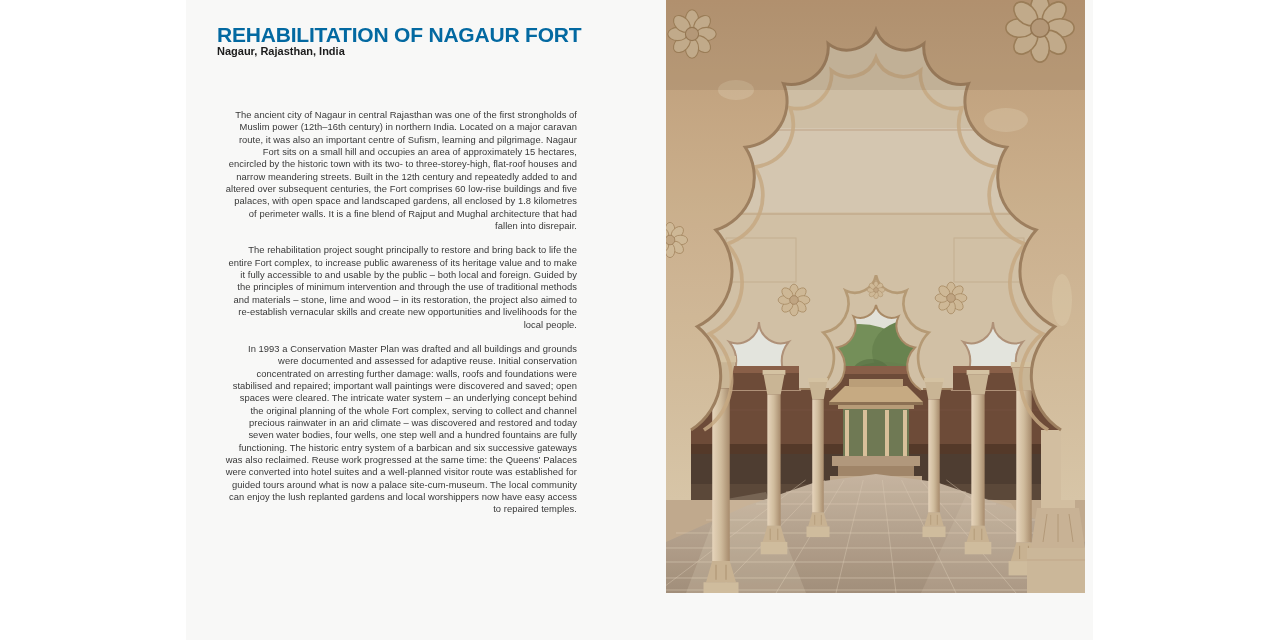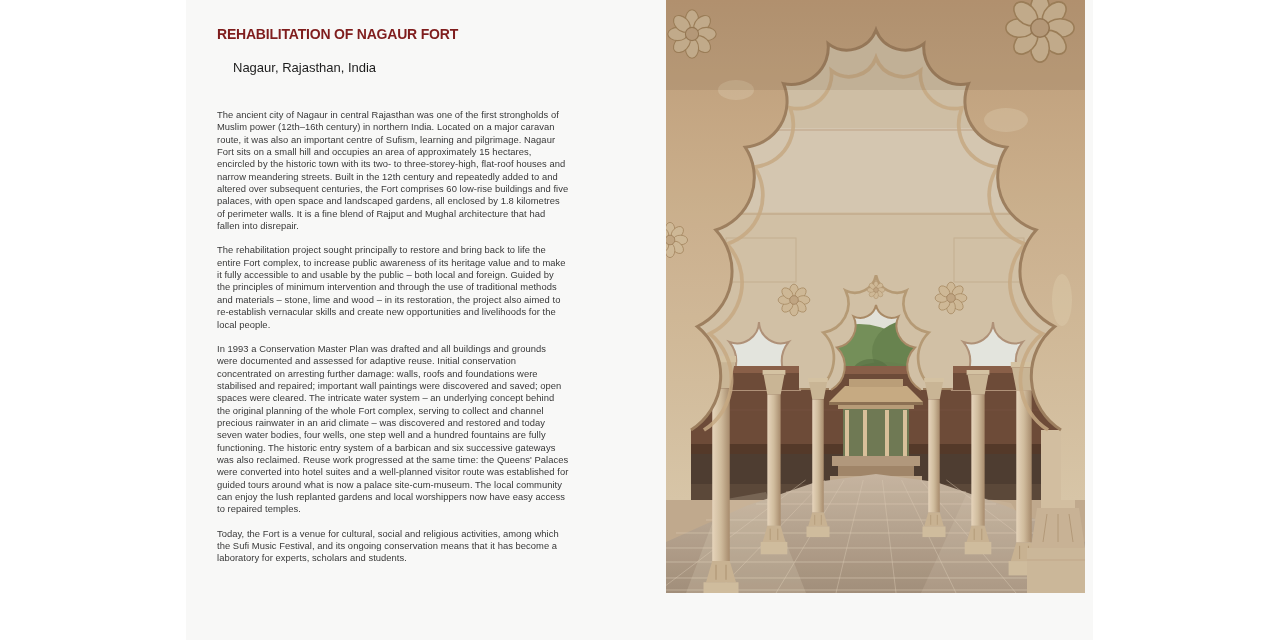--- a/index.html
+++ b/index.html
@@ -7,27 +7,27 @@
     position:relative;width:1280px;height:640px;overflow:hidden;background:#ffffff;
     font-family:"Liberation Sans","DejaVu Sans",sans-serif;
   }
   .spread{
     position:absolute;left:186px;top:0;width:907px;height:640px;
     background:#f8f8f7;border-bottom:1px solid #ececea;
   }
   .text-col{position:absolute;left:31px;top:0;width:352px;}
   .title{
     position:absolute;left:0;top:25px;margin:0;width:400px;
-    font-size:14px;line-height:19px;font-weight:700;letter-spacing:-0.2px;color:#7f1d1d;
+    font-size:21px;line-height:19px;font-weight:700;letter-spacing:-0.2px;color:#0369a1;
   }
   .subtitle{
-    position:absolute;left:0;top:45px;margin:16px;width:400px;
-    font-size:13px;line-height:13px;font-weight:400;color:#1c1c1c;
-  }
-  .body-text{position:absolute;left:0;top:109px;width:352px;}
+    position:absolute;left:0;top:45px;margin:0;width:400px;
+    font-size:11px;line-height:13px;font-weight:700;color:#1c1c1c;
+  }
+  .body-text{position:absolute;left:8px;top:109px;width:352px;text-align:right;}
   .body-text p{
     margin:0 0 12px 0;font-size:9.4px;line-height:12.35px;color:#383838;letter-spacing:0.05px;
   }
   .folio{
     position:absolute;top:626px;font-size:7.5px;font-weight:700;color:#222;line-height:9px;margin-top:16px;
   }
   .folio-left{left:0;}
   .folio-right{right:8px;}
   .photo{
     position:absolute;left:480px;top:0;width:419px;height:593px;margin:0;overflow:hidden;
@@ -41,21 +41,20 @@
 <div class="canvas">
   <div class="spread">
 
     <div class="text-col">
       <h1 class="title">REHABILITATION OF NAGAUR FORT</h1>
       <h2 class="subtitle">Nagaur, Rajasthan, India</h2>
       <div class="body-text">
         <p>The ancient city of Nagaur in central Rajasthan was one of the first strongholds of Muslim power (12th–16th century) in northern India. Located on a major caravan route, it was also an important centre of Sufism, learning and pilgrimage. Nagaur Fort sits on a small hill and occupies an area of approximately 15 hectares, encircled by the historic town with its two- to three-storey-high, flat-roof houses and narrow meandering streets. Built in the 12th century and repeatedly added to and altered over subsequent centuries, the Fort comprises 60 low-rise buildings and five palaces, with open space and landscaped gardens, all enclosed by 1.8 kilometres of perimeter walls. It is a fine blend of Rajput and Mughal architecture that had fallen into disrepair.</p>
         <p>The rehabilitation project sought principally to restore and bring back to life the entire Fort complex, to increase public awareness of its heritage value and to make it fully accessible to and usable by the public – both local and foreign. Guided by the principles of minimum intervention and through the use of traditional methods and materials – stone, lime and wood – in its restoration, the project also aimed to re-establish vernacular skills and create new opportunities and livelihoods for the local people.</p>
         <p>In 1993 a Conservation Master Plan was drafted and all buildings and grounds were documented and assessed for adaptive reuse. Initial conservation concentrated on arresting further damage: walls, roofs and foundations were stabilised and repaired; important wall paintings were discovered and saved; open spaces were cleared. The intricate water system – an underlying concept behind the original planning of the whole Fort complex, serving to collect and channel precious rainwater in an arid climate – was discovered and restored and today seven water bodies, four wells, one step well and a hundred fountains are fully functioning. The historic entry system of a barbican and six successive gateways was also reclaimed. Reuse work progressed at the same time: the Queens' Palaces were converted into hotel suites and a well-planned visitor route was established for guided tours around what is now a palace site-cum-museum. The local community can enjoy the lush replanted gardens and local worshippers now have easy access to repaired temples.</p>
-        <p>Today, the Fort is a venue for cultural, social and religious activities, among which the Sufi Music Festival, and its ongoing conservation means that it has become a laboratory for experts, scholars and students.</p>
       </div>
     </div>
     <div class="folio folio-left">128</div>
     <div class="folio folio-right">105</div>
 
     <figure class="photo" aria-label="Carved cream-stone colonnade with cusped multifoil arches and rosette reliefs framing a small pillared pavilion in a walled courtyard of Nagaur Fort">
       <svg viewBox="0 0 419 593" preserveAspectRatio="none">
         <defs>
           <linearGradient id="gWall" x1="0" y1="0" x2="0" y2="1">
             <stop offset="0" stop-color="#bf9e7a"></stop>

